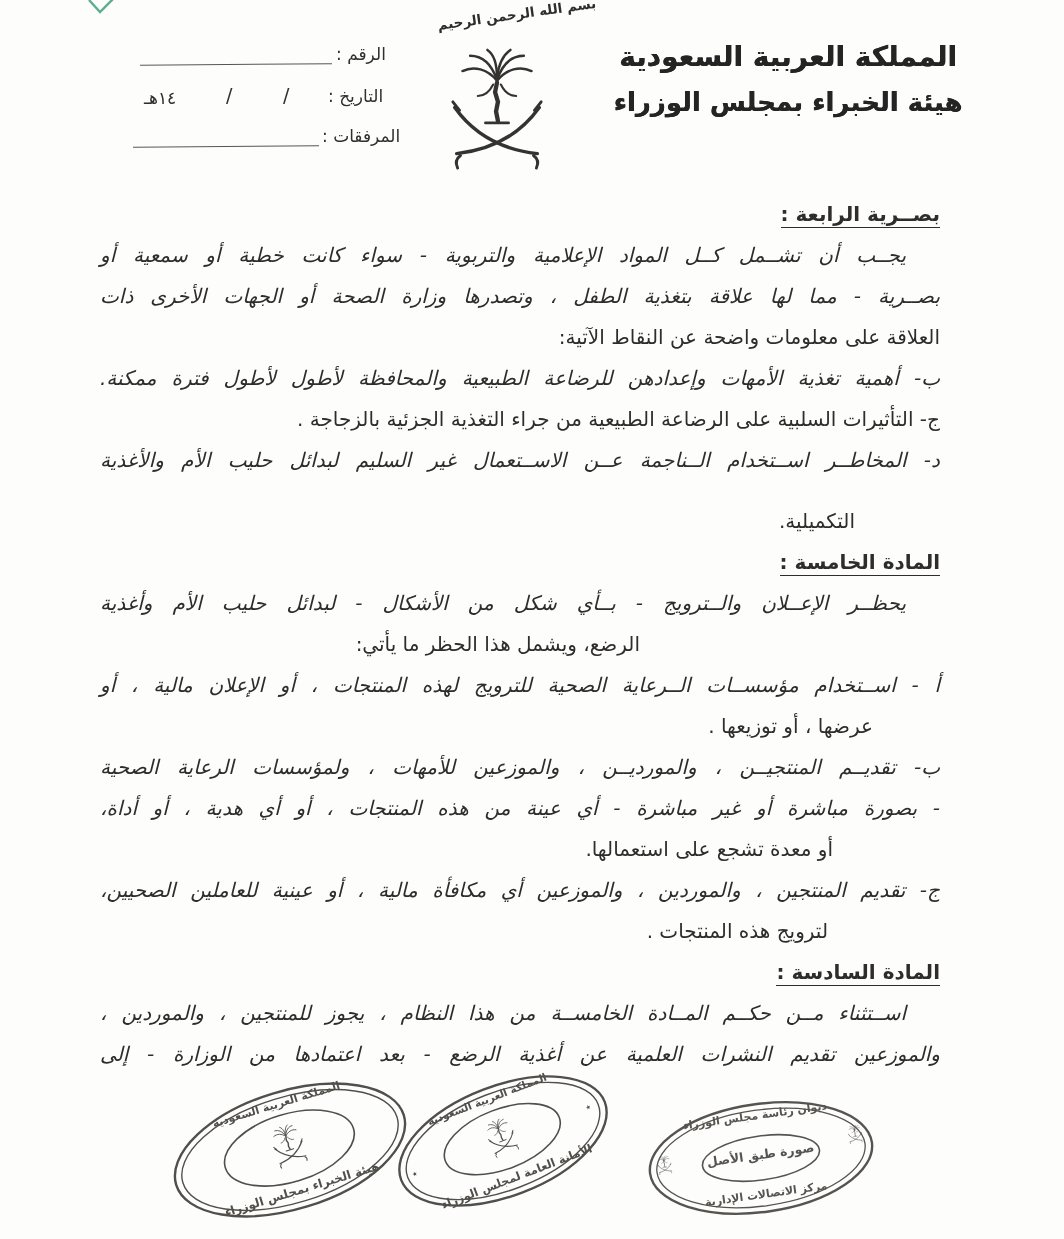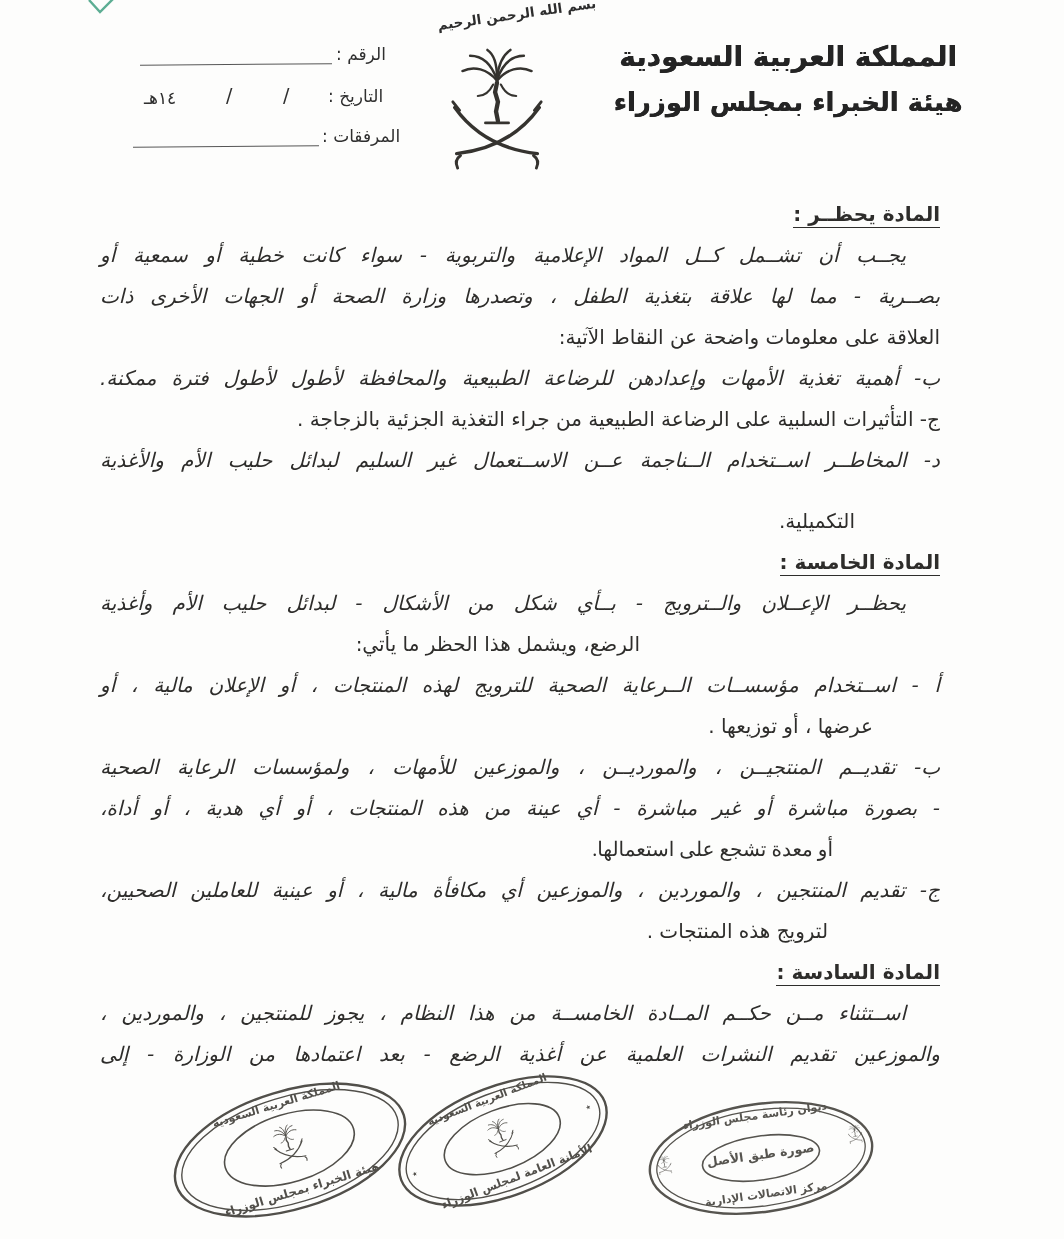--- a/index.html
+++ b/index.html
@@ -28,21 +28,21 @@
   
   .body-text{
     position:absolute;left:100px;top:194px;width:840px;direction:rtl;
     font-size:20px;color:#2e2d2b;
   }
   .row{height:41px;line-height:41px;text-align:right;white-space:nowrap;overflow:visible;}
   .row.fill{white-space:normal;text-align:justify;text-align-last:justify;font-style:italic;}
   .row.p1{padding-right:34px;}
   .row.i67{padding-right:67px;}
   .row.i85{padding-right:85px;margin-top:20px;}
-  .row.i107{padding-right:107px;font-family:Liberation Serif, serif;}
+  .row.i107{padding-right:107px;}
   .row.i112{padding-right:112px;}
   .row.i300{padding-right:300px;}
   .row.h span{
     font-weight:bold;border-bottom:1.8px solid #2e2d2b;padding-bottom:1px;
   }
   
   .stamp{position:absolute;direction:rtl;color:#514f4a;font-weight:bold;}
   .stamp svg.ring{position:absolute;left:0;top:0;}
   .st-top,.st-bottom,.st-center{
     position:absolute;left:0;width:100%;text-align:center;white-space:nowrap;
@@ -98,21 +98,21 @@
 
   <div class="fl" style="left:328px;top:86px">التاريخ :</div>
   <div class="slash" style="left:283px;top:84px">/</div>
   <div class="slash" style="left:226px;top:84px">/</div>
   <div class="fl" style="left:144px;top:88px">١٤هـ</div>
 
   <div class="fl" style="left:322px;top:126px">المرفقات :</div>
   <div class="rule" style="left:133px;top:146px;width:186px;transform:rotate(-.4deg)"></div>
 
   <div class="body-text">
-    <div class="row h"><span>المادة يحظــر :</span></div>
+    <div class="row h"><span>بصــرية الرابعة :</span></div>
     <div class="row p1 fill">يجــب أن تشــمل كــل المواد الإعلامية والتربوية - سواء كانت خطية أو سمعية أو</div>
     <div class="row fill">بصــرية - مما لها علاقة بتغذية الطفل ، وتصدرها وزارة الصحة أو الجهات الأخرى ذات</div>
     <div class="row">العلاقة على معلومات واضحة عن النقاط الآتية:</div>
     <div class="row fill">ب- أهمية تغذية الأمهات وإعدادهن للرضاعة الطبيعية والمحافظة لأطول لأطول فترة ممكنة.</div>
     <div class="row">ج- التأثيرات السلبية على الرضاعة الطبيعية من جراء التغذية الجزئية بالزجاجة .</div>
     <div class="row fill">د- المخاطــر اســتخدام الــناجمة عــن الاســتعمال غير السليم لبدائل حليب الأم والأغذية</div>
     <div class="row i85">التكميلية.</div>
     <div class="row h"><span>المادة الخامسة :</span></div>
     <div class="row p1 fill">يحظــر الإعــلان والــترويج - بــأي شكل من الأشكال - لبدائل حليب الأم وأغذية</div>
     <div class="row i300">الرضع، ويشمل هذا الحظر ما يأتي:</div>

